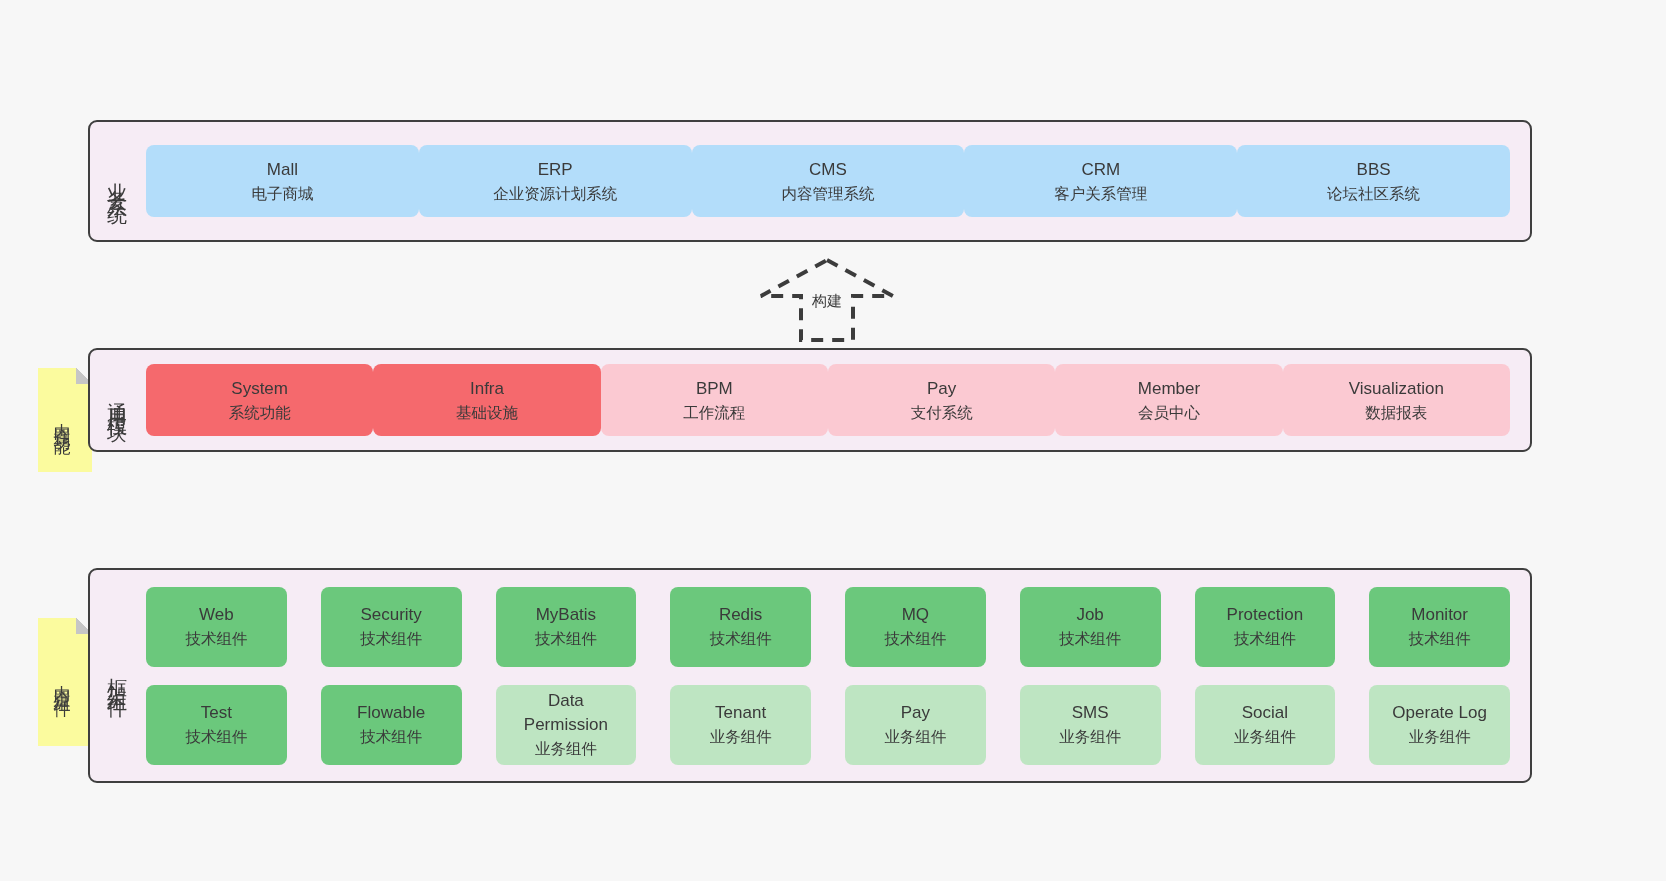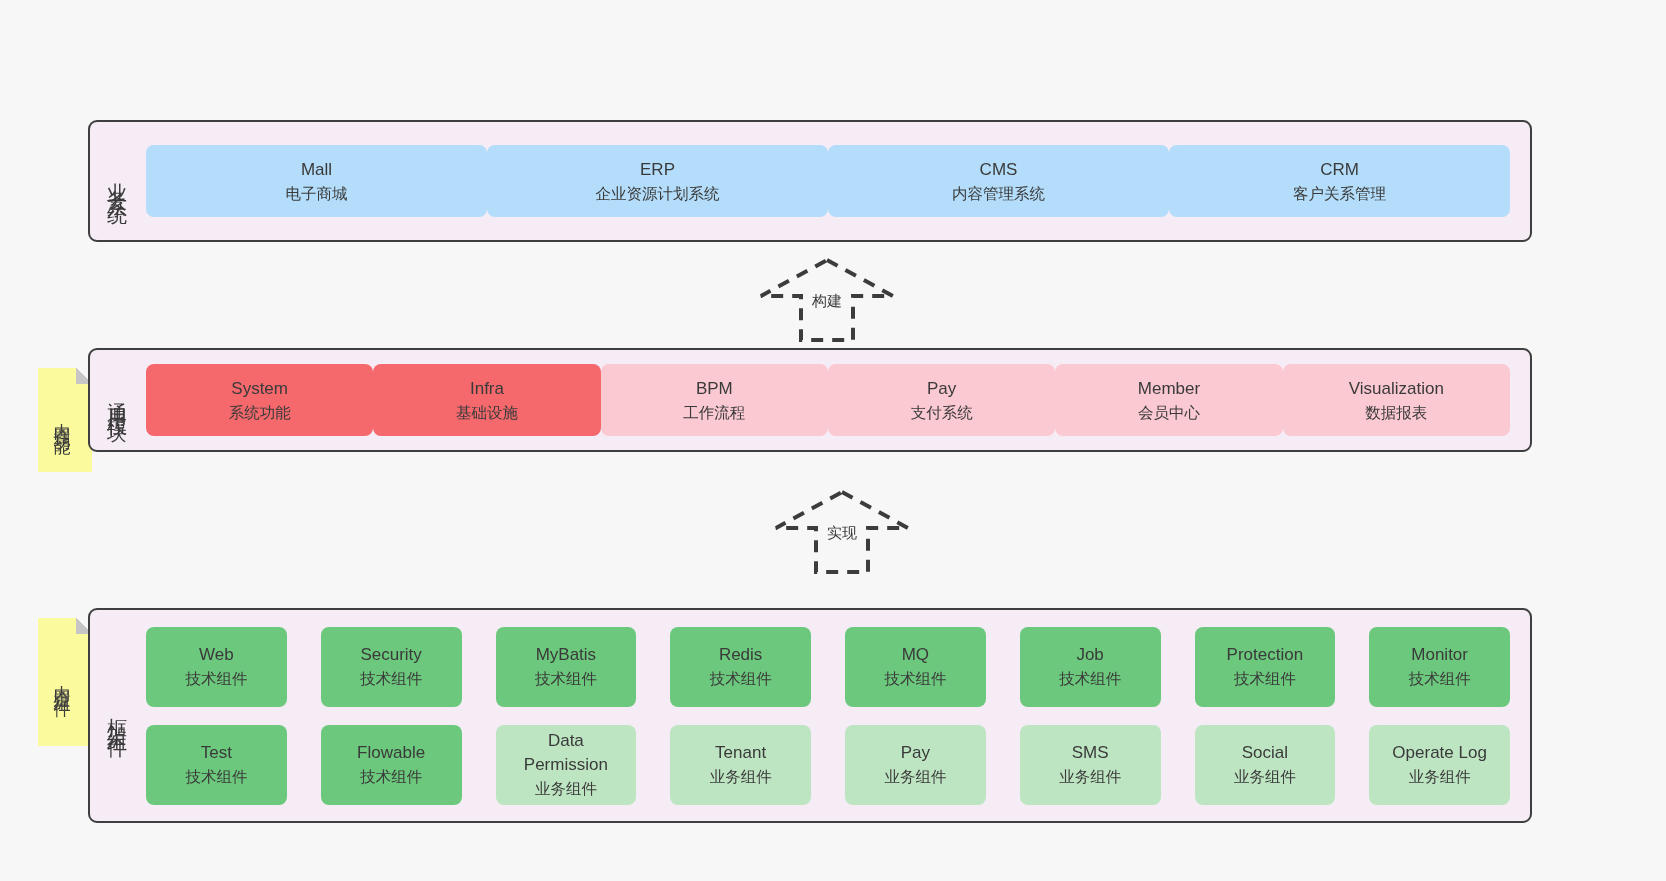--- a/index.html
+++ b/index.html
@@ -34,21 +34,21 @@
     width:1444px;
     background:var(--band-bg);
     border:2px solid var(--band-border);
     border-radius:9px;
     display:flex;
     align-items:center;
     z-index:2;
   }
   .band-1{top:120px;height:122px;}
   .band-2{top:348px;height:104px;}
-  .band-3{top:608px;height:215px;}
+  .band-3{top:568px;height:215px;}
   .band-label{
     width:56px;
     flex:0 0 56px;
     display:flex;
     align-items:center;
     justify-content:center;
     writing-mode:vertical-rl;
     text-orientation:upright;
     font-size:20px;
     letter-spacing:7px;
@@ -155,20 +155,24 @@
         <div class="box-sub">企业资源计划系统</div>
       </div>
       <div class="box blue">
         <div class="box-title">CMS</div>
         <div class="box-sub">内容管理系统</div>
       </div>
       <div class="box blue">
         <div class="box-title">CRM</div>
         <div class="box-sub">客户关系管理</div>
       </div>
+      <div class="box blue">
+        <div class="box-title">BBS</div>
+        <div class="box-sub">论坛社区系统</div>
+      </div>
     </div>
   </div>
 
   <div class="arrow arrow-1">
     <svg viewBox="0 0 140 88">
       <polygon points="70,4 136,40 96,40 96,84 44,84 44,40 4,40" fill="none" stroke="#3c3c3c" stroke-width="4" stroke-dasharray="12 9"></polygon>
     </svg>
     <div class="arrow-label">构建</div>
   </div>
 
@@ -199,26 +203,20 @@
         <div class="box-title">Member</div>
         <div class="box-sub">会员中心</div>
       </div>
       <div class="box pink">
         <div class="box-title">Visualization</div>
         <div class="box-sub">数据报表</div>
       </div>
     </div>
   </div>
 
-  <div class="arrow arrow-2">
-    <svg viewBox="0 0 140 88">
-      <polygon points="70,4 136,40 96,40 96,84 44,84 44,40 4,40" fill="none" stroke="#3c3c3c" stroke-width="4" stroke-dasharray="12 9"></polygon>
-    </svg>
-    <div class="arrow-label">实现</div>
-  </div>
 
   <div class="sticky sticky-2">
     <div class="sticky-text">内置组件</div>
   </div>
 
   <div class="band band-3">
     <div class="band-label">框架组件</div>
     <div class="boxes-col">
       <div class="boxes-row">
         <div class="box green">

